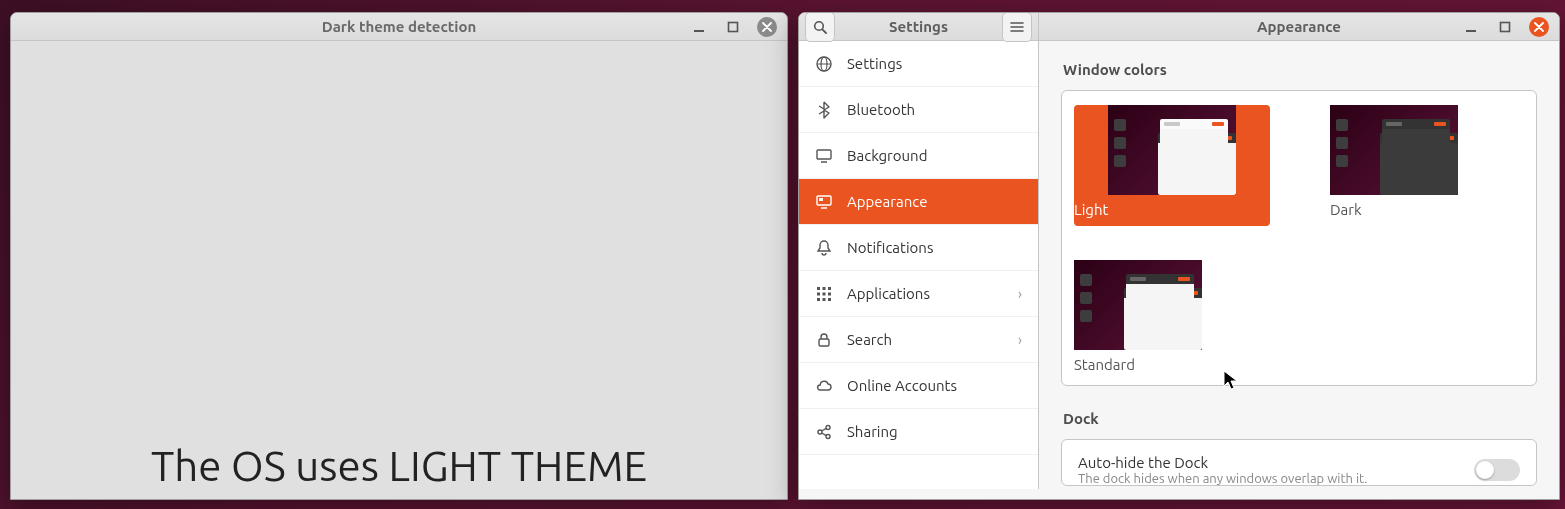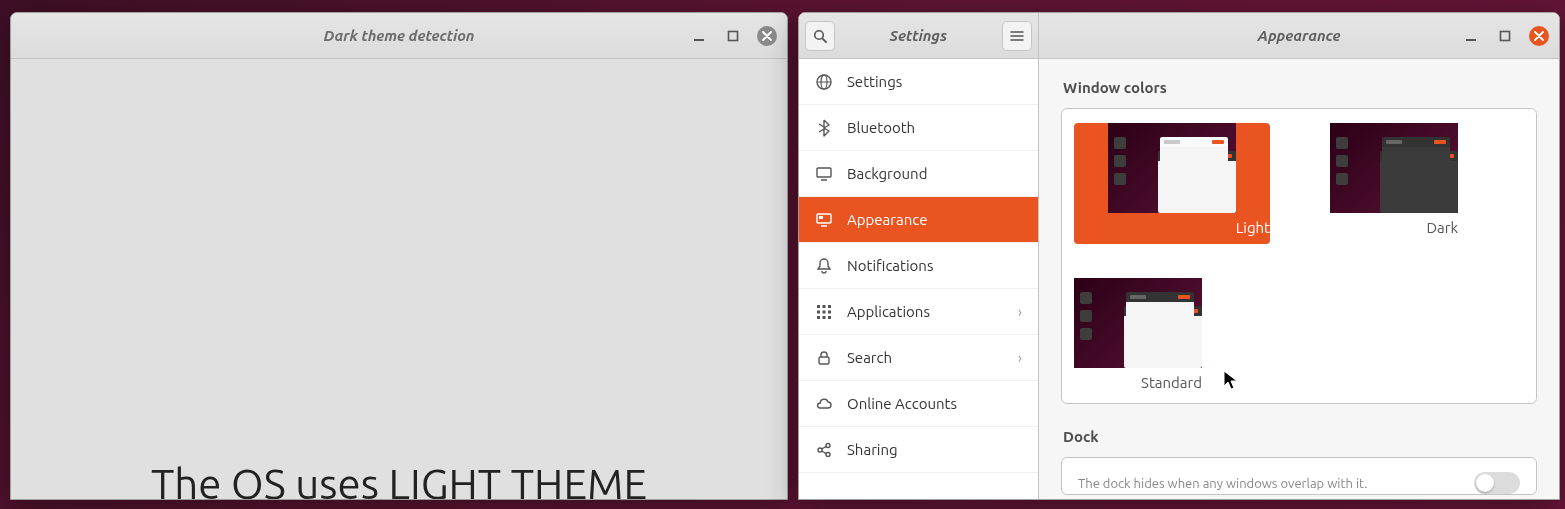--- a/index.html
+++ b/index.html
@@ -23,25 +23,24 @@
     position:relative;overflow:hidden;
   }
 
   
   .window{
     position:absolute;background:var(--win-bg);
     border:1px solid #a0a0a0;border-radius:7px 7px 0 0;
     box-shadow:0 8px 30px rgba(0,0,0,.4);overflow:hidden;
   }
   .titlebar{
-    height:46px;display:flex;align-items:center;
+    height:28px;display:flex;align-items:center;
     background:linear-gradient(#e5e5e5,#dcdcdc);
     border-bottom:1px solid var(--border);
     position:relative;
-    font-style:italic;
   }
   .titlebar .title{
     position:absolute;left:0;right:0;text-align:center;
     font-weight:700;color:#5e5e5e;pointer-events:none;
   }
   .winbtn{
     width:20px;height:20px;border-radius:50%;
     display:flex;align-items:center;justify-content:center;
     font-size:12px;line-height:1;cursor:pointer;user-select:none;
   }
@@ -90,21 +89,21 @@
   .side-item .chev{margin-left:auto;color:#999;font-size:14px}
 
   .content{flex:1;overflow:auto;padding:20px 22px 0 22px}
   .section-title{font-weight:700;color:#4e4e4e;margin:0 0 12px 2px}
 
   .card{
     background:#fff;border:1px solid var(--border);border-radius:6px;
     padding:14px 12px 4px 12px;
   }
   .theme-row{display:flex;flex-wrap:wrap;gap:34px 60px}
-  .theme-opt{display:flex;flex-direction:column;align-items:flex-end;cursor:pointer;border-radius:4px}
+  .theme-opt{display:flex;flex-direction:column;align-items:flex-start;cursor:pointer;border-radius:4px}
   .theme-opt.selected{background:var(--ubuntu-orange);color:#fff;padding:0 0 0 0}
   .theme-opt .caption{padding:6px 0 8px 0;font-size:15px}
   .theme-opt:not(.selected) .caption{color:#555}
   .theme-opt.selected .thumb{margin:0 34px 0 34px}
 
   .thumb{
     width:128px;height:90px;position:relative;overflow:hidden;
     background:linear-gradient(135deg,#2b0015,#5c1338);
     margin-top:0;
   }
@@ -396,20 +395,21 @@
           </div>
 
         </div>
       </div>
 
       <div class="dock-section">
         <div class="section-title">Dock</div>
         <div class="dock-card">
           <div class="dock-row">
             <div>
+              <div class="lbl">Auto-hide the Dock</div>
               <div class="sub">The dock hides when any windows overlap with it.</div>
             </div>
             <div class="switch"></div>
           </div>
         </div>
       </div>
     </div>
   </div>
 </div>
 

